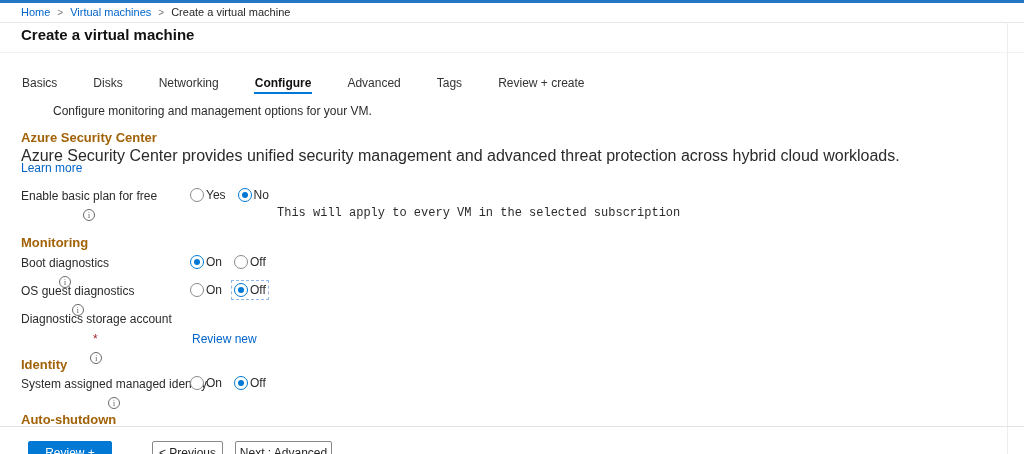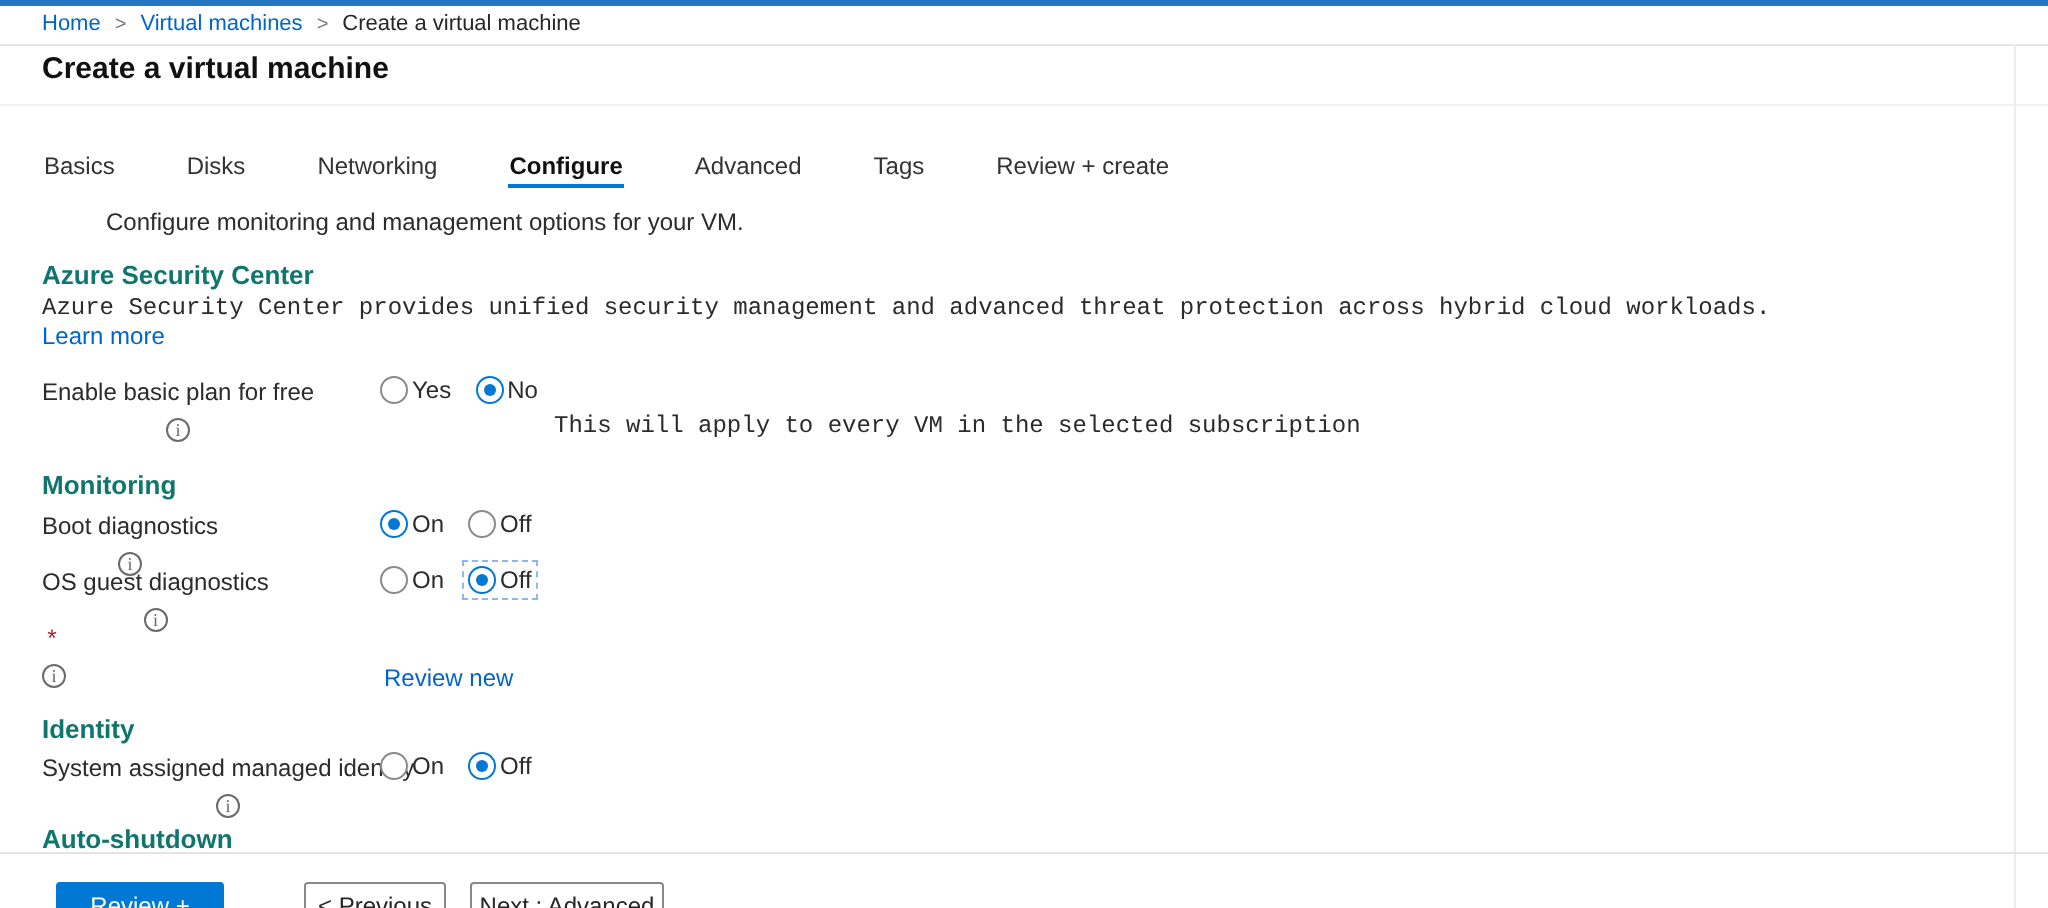--- a/index.html
+++ b/index.html
@@ -20,22 +20,22 @@
   .page-title { top:26px; left:21px; font-size:15px; font-weight:bold; color:#111; }
   .right-edge { top:22px; left:1007px; width:1px; height:432px; background:#ededed; }
 
   
   .tabs { top:77px; left:21px; display:flex; gap:34px; font-size:12px; color:#333; }
   .tab { line-height:13px; padding:0 1px 2px 1px; cursor:pointer; border-bottom:2px solid transparent; }
   .tab.active { font-weight:bold; color:#111; border-bottom:2px solid #0078d4; }
 
   .subtitle { top:104px; left:21px; font-size:12px;margin-left:32px; }
 
-  .section-h { left:21px; font-size:13px; font-weight:bold; color:#0f766e; }
-  .desc { top:147px; left:21px; font-size:12px;font-family:Liberation Mono, monospace; }
+  .section-h { left:21px; font-size:13px; font-weight:bold; color:#a16207; }
+  .desc { top:147px; left:21px; font-size:16px; }
   .link { color:#0065c9; font-size:12px; cursor:pointer; }
 
   .field-label { left:21px; font-size:12px; display:flex; align-items:center; gap:6px;flex-direction:column; }
   .required { color:#a4262c; margin-left:-2px; }
   .info-icon { display:inline-block; width:12px; height:12px; border:1px solid #6a6a6a; border-radius:50%;
     font-size:9px; line-height:11px; text-align:center; color:#6a6a6a;
     font-family:"Liberation Serif","DejaVu Serif",serif; cursor:default; }
 
   .radio-group { display:flex; align-items:center; gap:12px; font-size:12px; }
   .radio-option { display:flex; align-items:center; gap:2px; cursor:pointer; }
@@ -139,20 +139,21 @@
       <span class="radio"></span>
       <span>On</span>
     </span>
     <span class="radio-option focused">
       <span class="radio selected"></span>
       <span>Off</span>
     </span>
   </div>
 
   <div class="abs field-label" style="top:312px">
+    <span>Diagnostics storage account</span>
     <span class="required">*</span>
     <span class="info-icon">i</span>
   </div>
   <span class="abs link" style="top:332px; left:192px">Review new</span>
 
   <div class="abs section-h" style="top:357px">Identity</div>
   <div class="abs field-label" style="top:377px">
     <span>System assigned managed identity</span>
     <span class="info-icon">i</span>
   </div>

